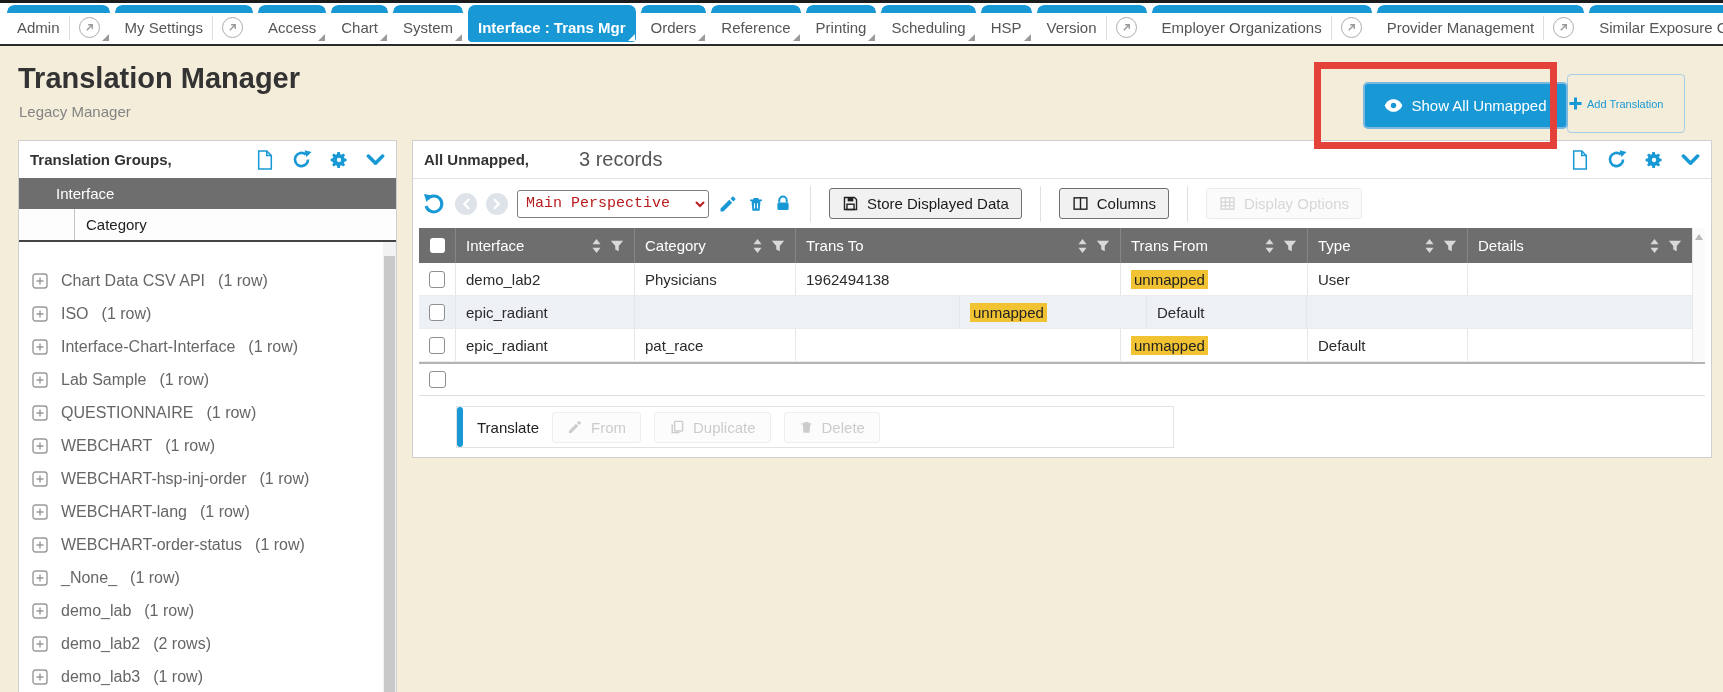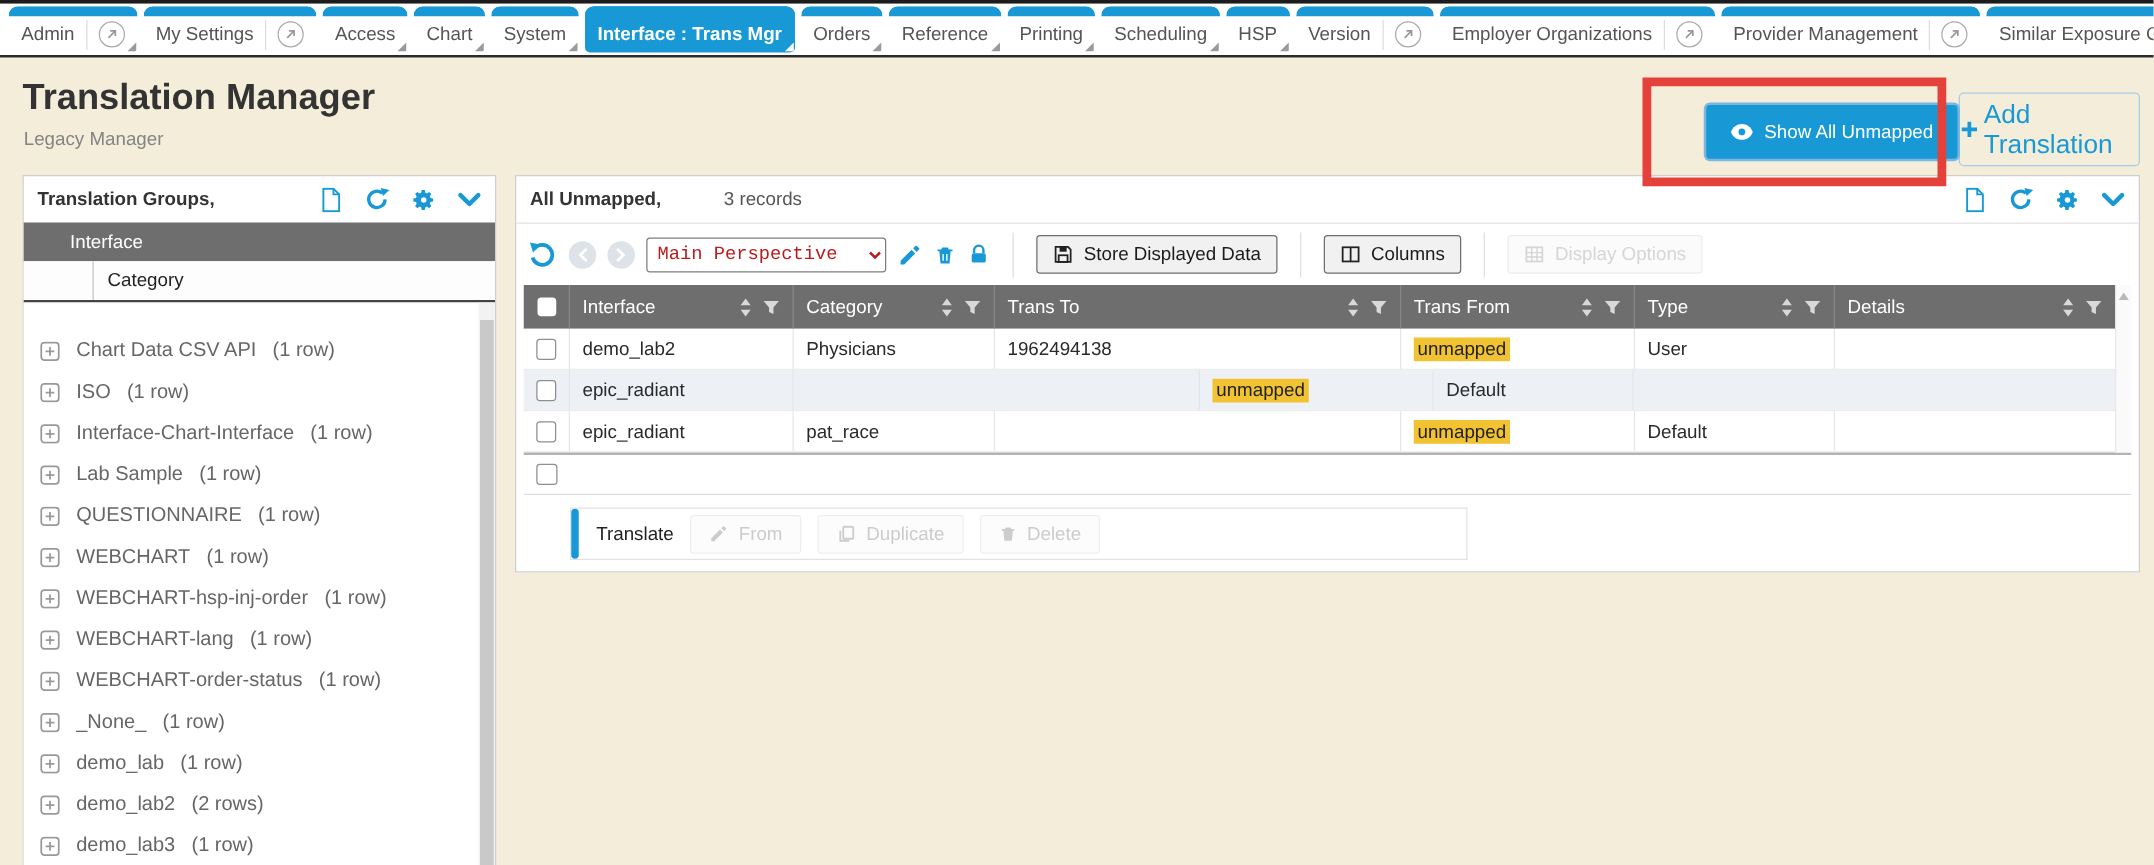--- a/index.html
+++ b/index.html
@@ -15,50 +15,50 @@
   .tabbar {
     position:absolute; top:3px; left:0; right:0; height:43px;
     background:#fff; border-bottom:2px solid #2b2b2b;
     display:flex; align-items:center; gap:5px; padding-left:7px;
     overflow:hidden; white-space:nowrap;
   }
   .tab { position:relative; height:37px; border-radius:7px 7px 4px 4px; background:#fff;
          display:flex; flex-direction:column; overflow:hidden; flex:0 0 auto; cursor:pointer; }
   .tab-stripe { height:8px; background:#1899d6; border-radius:7px 7px 0 0; }
   .tab-body { flex:1; display:flex; align-items:center; padding:0 10px; font-size:15px; color:#555; }
-  .tab.active { background:#1899d6; }
+  .tab.active { background:#1899d6;align-items:flex-end; }
   .tab.active .tab-body { color:#fff; font-weight:bold; }
   .fold { position:absolute; right:1px; bottom:1px; width:0; height:0;
           border-style:solid; border-width:0 0 7px 7px;
           border-color:transparent transparent #9a9a9a transparent; }
   .tab.active .fold { border-color:transparent transparent #fff transparent; }
   .ext { display:flex; align-items:center; margin-left:9px; padding-left:9px;
          border-left:1px solid #ddd; height:24px; }
   .ext-circle { width:21px; height:21px; border:1px solid #aaa; border-radius:50%;
                 display:flex; align-items:center; justify-content:center; }
   
   .page-title { position:absolute; left:18px; top:62px; font-size:29px; font-weight:bold; color:#333; }
   .page-subtitle { position:absolute; left:19px; top:103px; font-size:15px; color:#848484; }
   .red-box { position:absolute; left:1314px; top:62px; width:243px; height:87px;
              border:7px solid #e5413b; z-index:6; pointer-events:none; }
   .show-btn { position:absolute; left:1363px; top:82px; width:205px; height:47px; z-index:5;
               background:#1899d6; border:2px solid #7ab8e0; border-radius:5px;
               color:#fff; font-size:15px; display:flex; align-items:center; justify-content:center;
               gap:8px; cursor:pointer; }
-  .add-btn { position:absolute; left:1567px; top:74px; width:145px; height:59px;
-             border:1px solid #a7cce8; border-radius:4px; color:#1899d6; font-size:21px;
-             display:flex; align-items:center; justify-content:flex-end; gap:4px;
+  .add-btn { position:absolute; left:1567px; top:74px; width:118px; height:59px;
+             border:1px solid #a7cce8; border-radius:4px; color:#1899d6; font-size:11px;
+             display:flex; align-items:center; justify-content:flex-start; gap:4px;
              background:transparent; cursor:pointer; }
   
   .panel { position:absolute; background:#fff; border:1px solid #cfcfcf; }
   .left-panel  { left:18px;  top:140px; width:379px; height:600px; display:flex; flex-direction:column; }
   .main-panel  { left:412px; top:140px; width:1300px; height:318px; display:flex; flex-direction:column; }
   .panel-head { height:37px; display:flex; align-items:center; padding:0 11px; flex:0 0 auto;gap:45px; }
   .panel-head .ptitle { font-size:15px; font-weight:bold; color:#333; }
-  .panel-head .ptitle-rest { font-size:15px; color:#555; margin-left:5px; font-weight:normal; }
+  .panel-head .ptitle-rest { font-size:20px; color:#555; margin-left:5px; font-weight:normal; }
   .phead-icons { margin-left:auto; display:flex; align-items:center; gap:17px; }
   .phead-icons span { display:flex; cursor:pointer; }
   
   .iface-bar { height:31px; background:#6e6e6e; color:#fff; font-size:15px;
                display:flex; align-items:center; padding-left:37px; flex:0 0 auto; }
   .cat-row { height:33px; display:flex; align-items:center; font-size:15px; color:#222;
              background:#fdfdfd; border-bottom:2px solid #444; flex:0 0 auto; }
   .cat-spacer { width:56px; height:100%; border-right:1px solid #c4c4c4; }
   .cat-label { margin-left:11px; }
   .group-list { flex:1; position:relative; padding-top:22px; overflow:hidden; background:#fff; }

